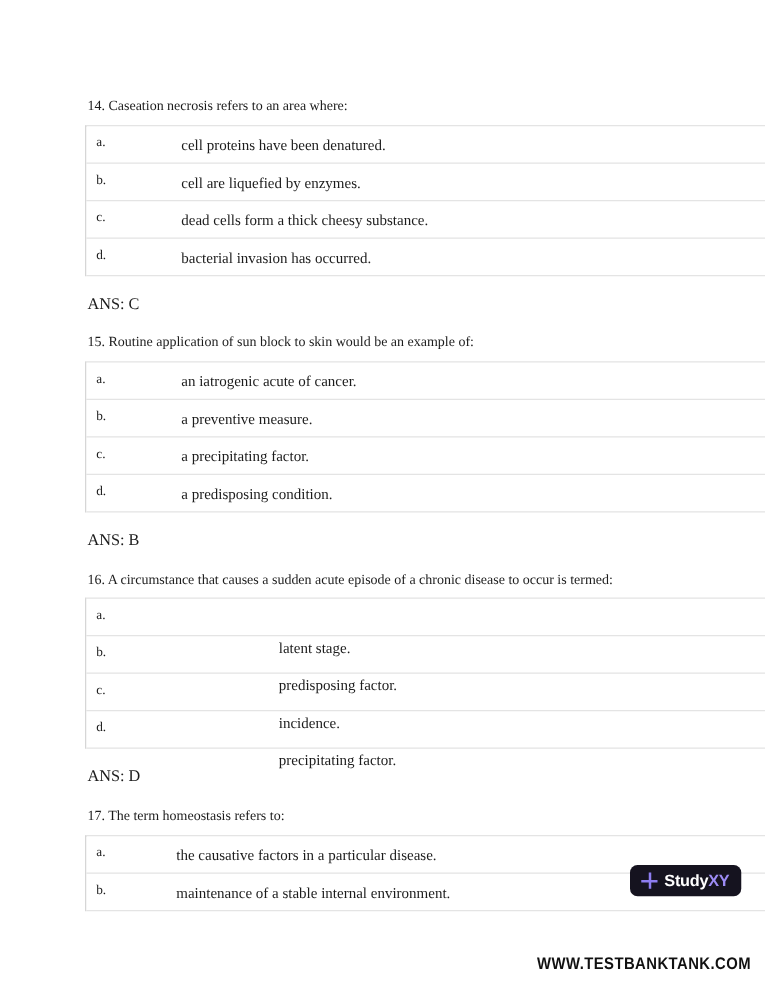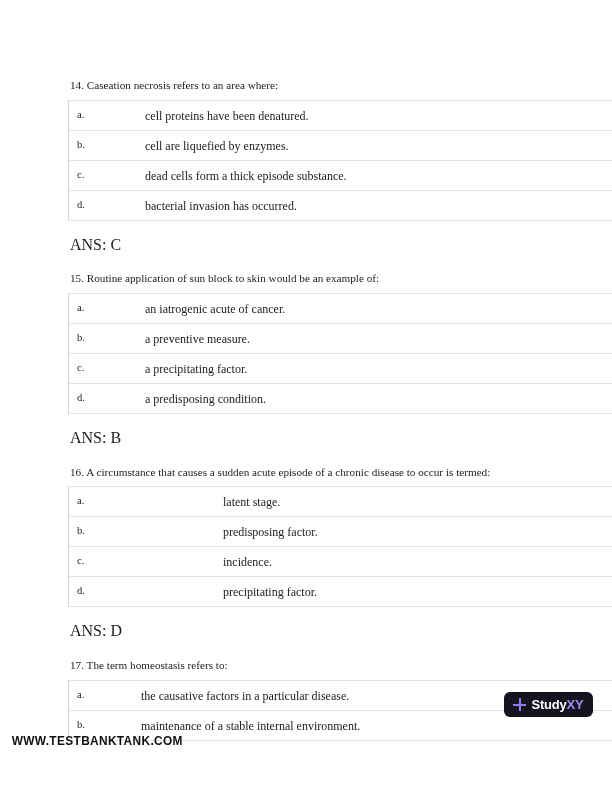--- a/index.html
+++ b/index.html
@@ -67,25 +67,25 @@
   }
   .opt-text {
     position: absolute;
     top: 8px;
     font-size: 12px;
     color: #1c1c1c;
     line-height: 1.2;
     white-space: nowrap;
   }
   .indent-a .opt-text { left: 76px; }
-  .indent-b .opt-text { left: 154px; }
+  .indent-b .opt-text { left: 154px; margin-top: 24px; }
   .indent-c .opt-text { left: 72px; }
 
   .ans {
-    font-size: 16px;
+    font-size: 13px;
     color: #1c1c1c;
     padding-left: 70px;
     margin: 0;
     line-height: 1.3;
   }
 
   .spacer-after-table { height: 14px; }
   .spacer-after-ans { height: 16px; }
 
   
@@ -136,23 +136,23 @@
     line-height: 1;
     white-space: nowrap;
   }
   .sx-study { color: #ffffff; }
   .sx-xy { color: #9d8cf5; }
 
   
   .footer {
     position: absolute;
     left: 0;
-    top: 731px;
-    width: 612px;
-    text-align: left;
+    top: 762px;
+    width: 612px;
+    text-align: right;
   }
   .footer-text {
     font-family: "Liberation Sans", "DejaVu Sans", sans-serif;
     font-weight: bold;
     font-size: 13.5px;
     letter-spacing: 0.4px;
     color: #111111;
     transform: scaleX(0.88);
     transform-origin: center;
     display: inline-block;
@@ -172,21 +172,21 @@
         <div class="opt-row">
           <span class="opt-letter">a.</span>
           <span class="opt-text">cell proteins have been denatured.</span>
         </div>
         <div class="opt-row">
           <span class="opt-letter">b.</span>
           <span class="opt-text">cell are liquefied by enzymes.</span>
         </div>
         <div class="opt-row">
           <span class="opt-letter">c.</span>
-          <span class="opt-text">dead cells form a thick episode substance.</span>
+          <span class="opt-text">dead cells form a thick cheesy substance.</span>
         </div>
         <div class="opt-row">
           <span class="opt-letter">d.</span>
           <span class="opt-text">bacterial invasion has occurred.</span>
         </div>
       </div>
       <div class="spacer-after-table"></div>
       <p class="ans">ANS: C</p>
       <div class="spacer-after-ans"></div>
     </div>

